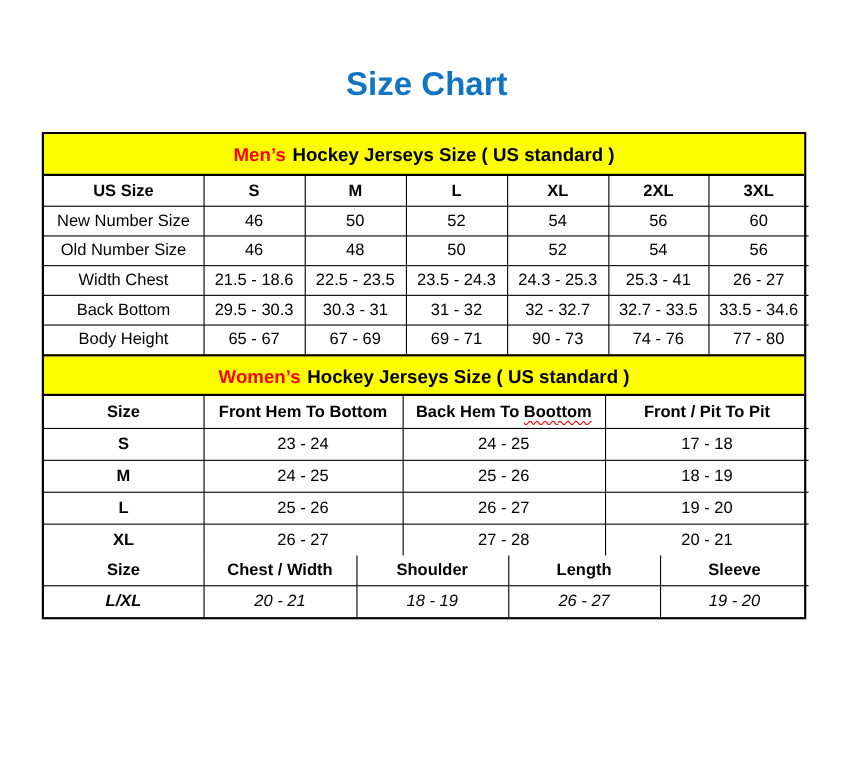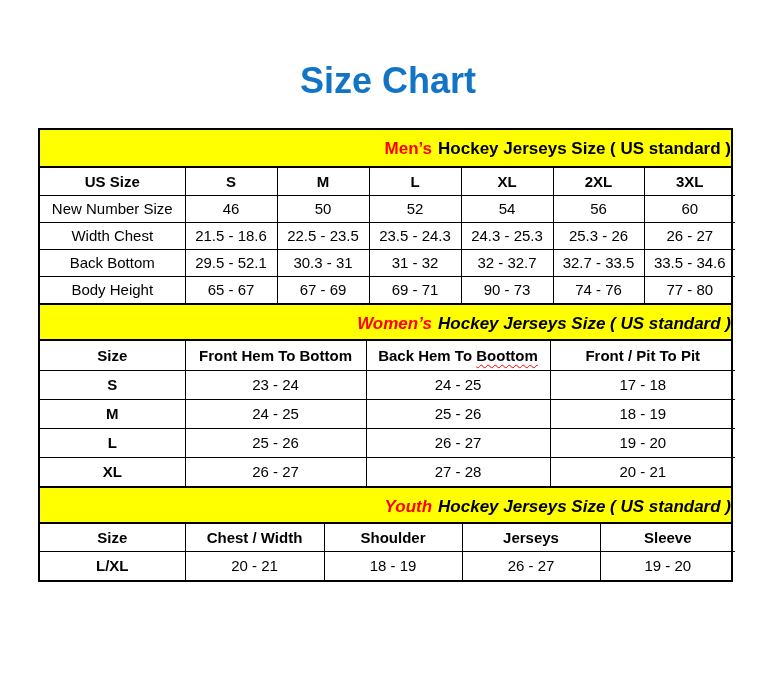--- a/index.html
+++ b/index.html
@@ -11,34 +11,34 @@
   }
   *{box-sizing:border-box;}
   html,body{margin:0;padding:0;}
   body{
     width:776px;height:692px;background:#ffffff;
     font-family:"Liberation Sans", sans-serif;color:var(--text);
     overflow:hidden;
   }
   .page-title{
     margin:60px 0 0 0;text-align:center;
-    font-size:36px;font-weight:700;color:var(--title-blue);
+    font-size:30px;font-weight:700;color:var(--title-blue);
   }
   #tables-host{
     width:695px;margin:26px 0 0 38px;
     border:2px solid var(--border-black);
   }
   .section-header{
-    height:38px;line-height:38px;text-align:right;
+    height:38px;line-height:38px;text-align:center;
     background:var(--band-yellow);
     font-weight:700;font-size:17px;color:#000;
     border-bottom:2px solid var(--border-black);
     white-space:nowrap;
   }
-  .band + .band .section-header{border-top:2px solid var(--border-black);font-style:italic;}
+  .band + .band .section-header{border-top:2px solid var(--border-black);}
   .hl{color:var(--highlight-red);margin-right:6px;}
   table.grid{border-collapse:collapse;table-layout:fixed;width:100%;}
   .grid th,.grid td{
     border:1px solid var(--border-black);
     text-align:center;vertical-align:middle;
     font-size:15px;padding:0;color:#000;
   }
   .grid th{font-weight:700;}
   .grid td{font-weight:400;}
   .grid tr > *:first-child{border-left:none;}
@@ -86,31 +86,40 @@
           <tr style="height: 27px; padding-left: 33px;">
             <td>New Number Size</td>
             <td>46</td>
             <td>50</td>
             <td>52</td>
             <td>54</td>
             <td>56</td>
             <td>60</td>
           </tr>
           <tr style="height: 27px;">
+            <td>Old Number Size</td>
+            <td>46</td>
+            <td>48</td>
+            <td>50</td>
+            <td>52</td>
+            <td>54</td>
+            <td>56</td>
+          </tr>
+          <tr style="height: 27px;">
             <td>Width Chest</td>
             <td>21.5 - 18.6</td>
             <td>22.5 - 23.5</td>
             <td>23.5 - 24.3</td>
             <td>24.3 - 25.3</td>
-            <td>25.3 - 26</td>
+            <td>25.3 - 41</td>
             <td>26 - 27</td>
           </tr>
           <tr style="height: 27px;">
             <td>Back Bottom</td>
-            <td>29.5 - 52.1</td>
+            <td>29.5 - 30.3</td>
             <td>30.3 - 31</td>
             <td>31 - 32</td>
             <td>32 - 32.7</td>
             <td>32.7 - 33.5</td>
             <td>33.5 - 34.6</td>
           </tr>
           <tr style="height: 27px;">
             <td>Body Height</td>
             <td>65 - 67</td>
             <td>67 - 69</td>
@@ -161,40 +170,39 @@
           <tr style="height: 29px;">
             <th>XL</th>
             <td>26 - 27</td>
             <td>27 - 28</td>
             <td>20 - 21</td>
           </tr>
         </tbody>
       </table>
     </section>
     <section class="band">
-      <div class="section-header"><span class="hl">Youth</span><span>Hockey Jerseys Size ( US standard )</span></div>
       <table class="grid">
         <colgroup>
           <col style="width: 145px;">
           <col style="width: 139px;">
           <col style="width: 138px;">
           <col style="width: 138px;">
           <col style="width: 135px;">
         </colgroup>
         <thead>
           <tr style="height: 27px;">
             <th>Size</th>
             <th>Chest / Width</th>
             <th>Shoulder</th>
-            <th>Jerseys</th>
+            <th>Length</th>
             <th>Sleeve</th>
           </tr>
         </thead>
         <tbody>
-          <tr style="height: 29px;">
+          <tr style="height: 29px; font-style: italic;">
             <th>L/XL</th>
             <td>20 - 21</td>
             <td>18 - 19</td>
             <td>26 - 27</td>
             <td>19 - 20</td>
           </tr>
         </tbody>
       </table>
     </section>
   </div>

